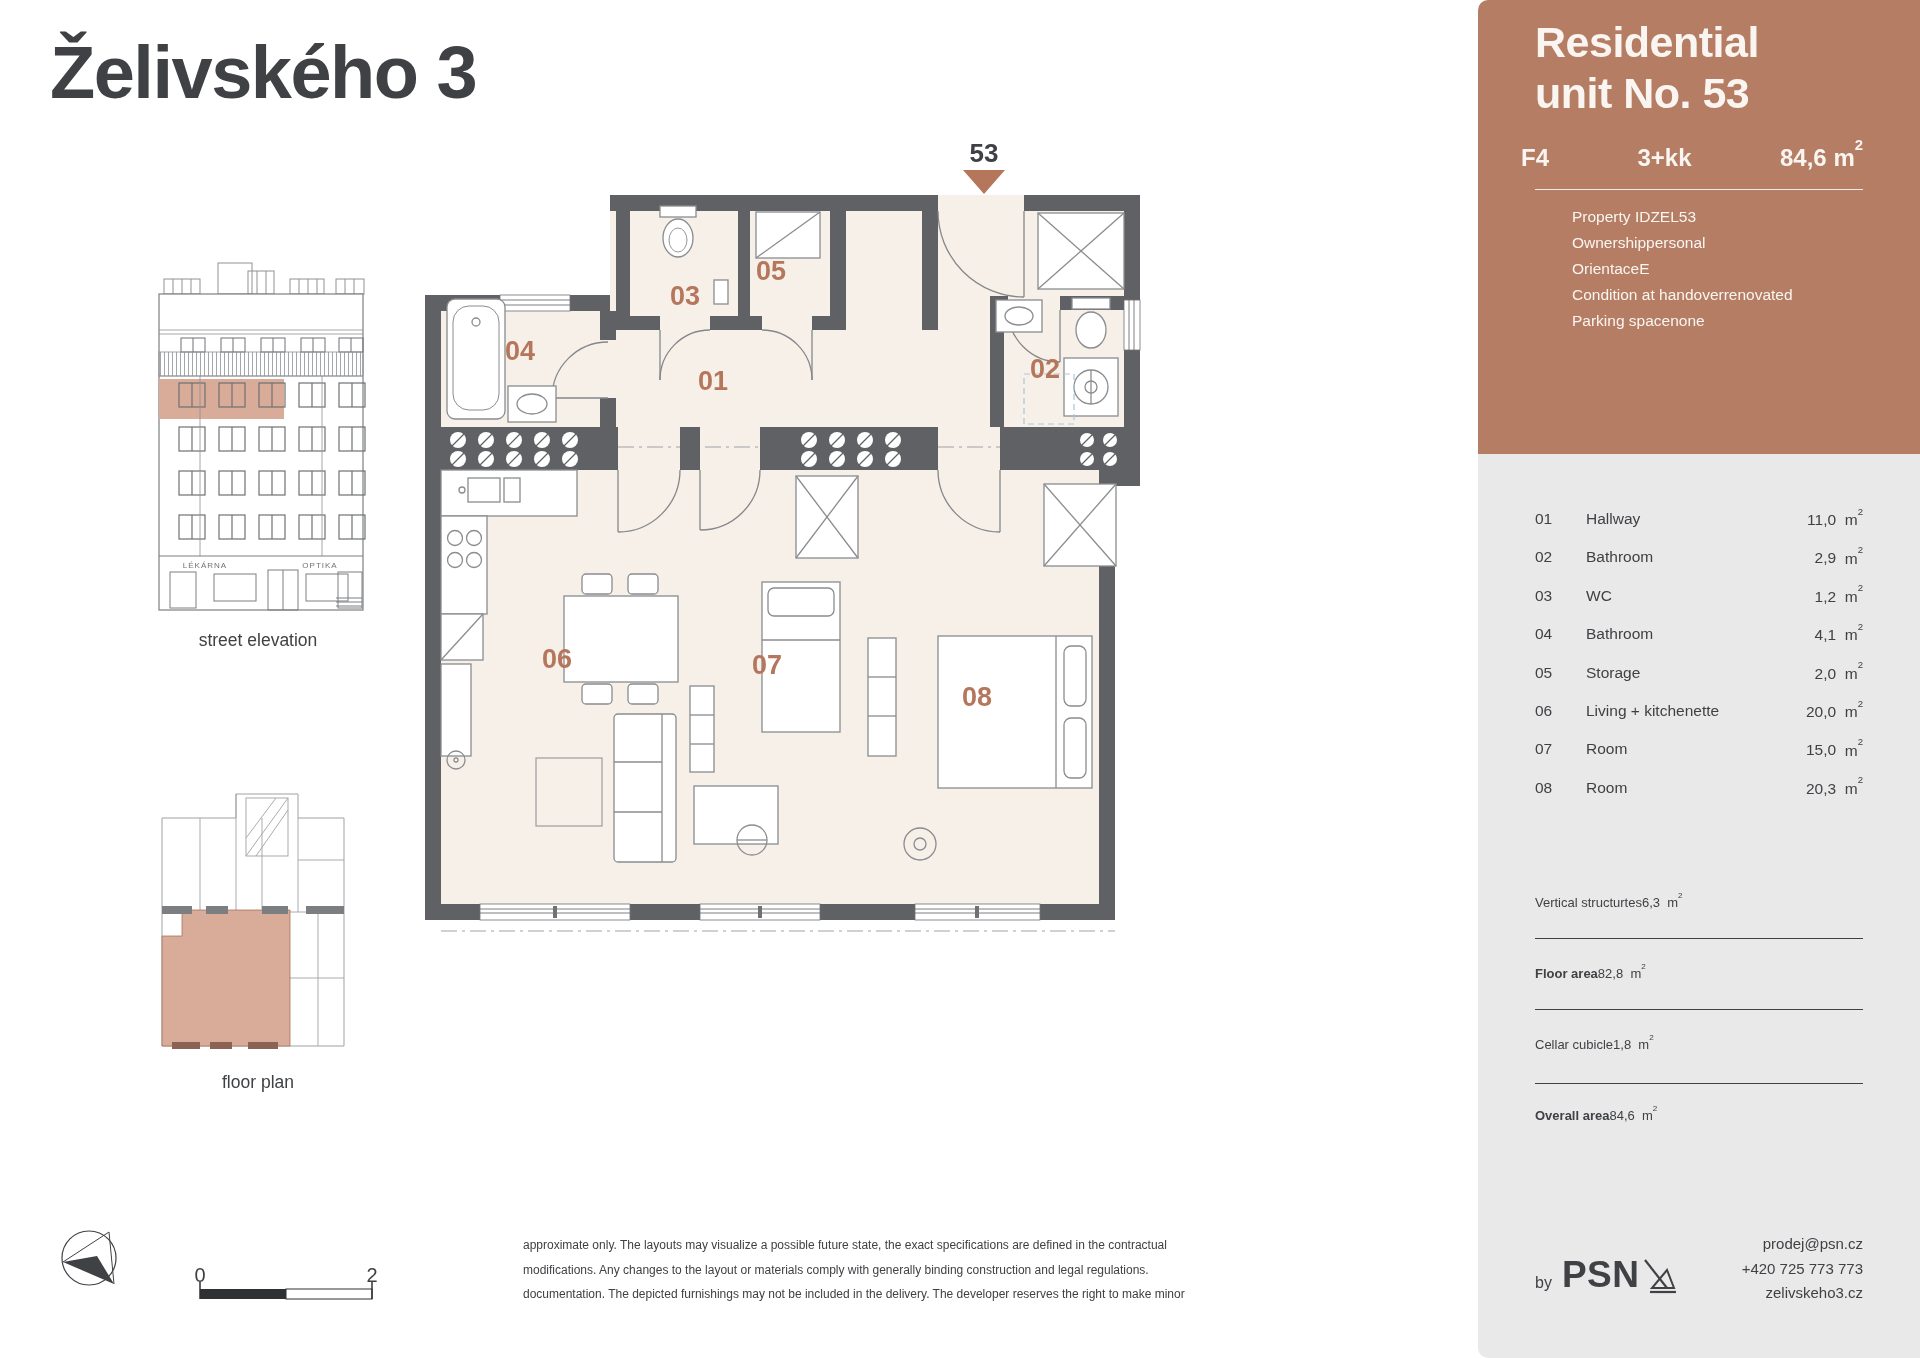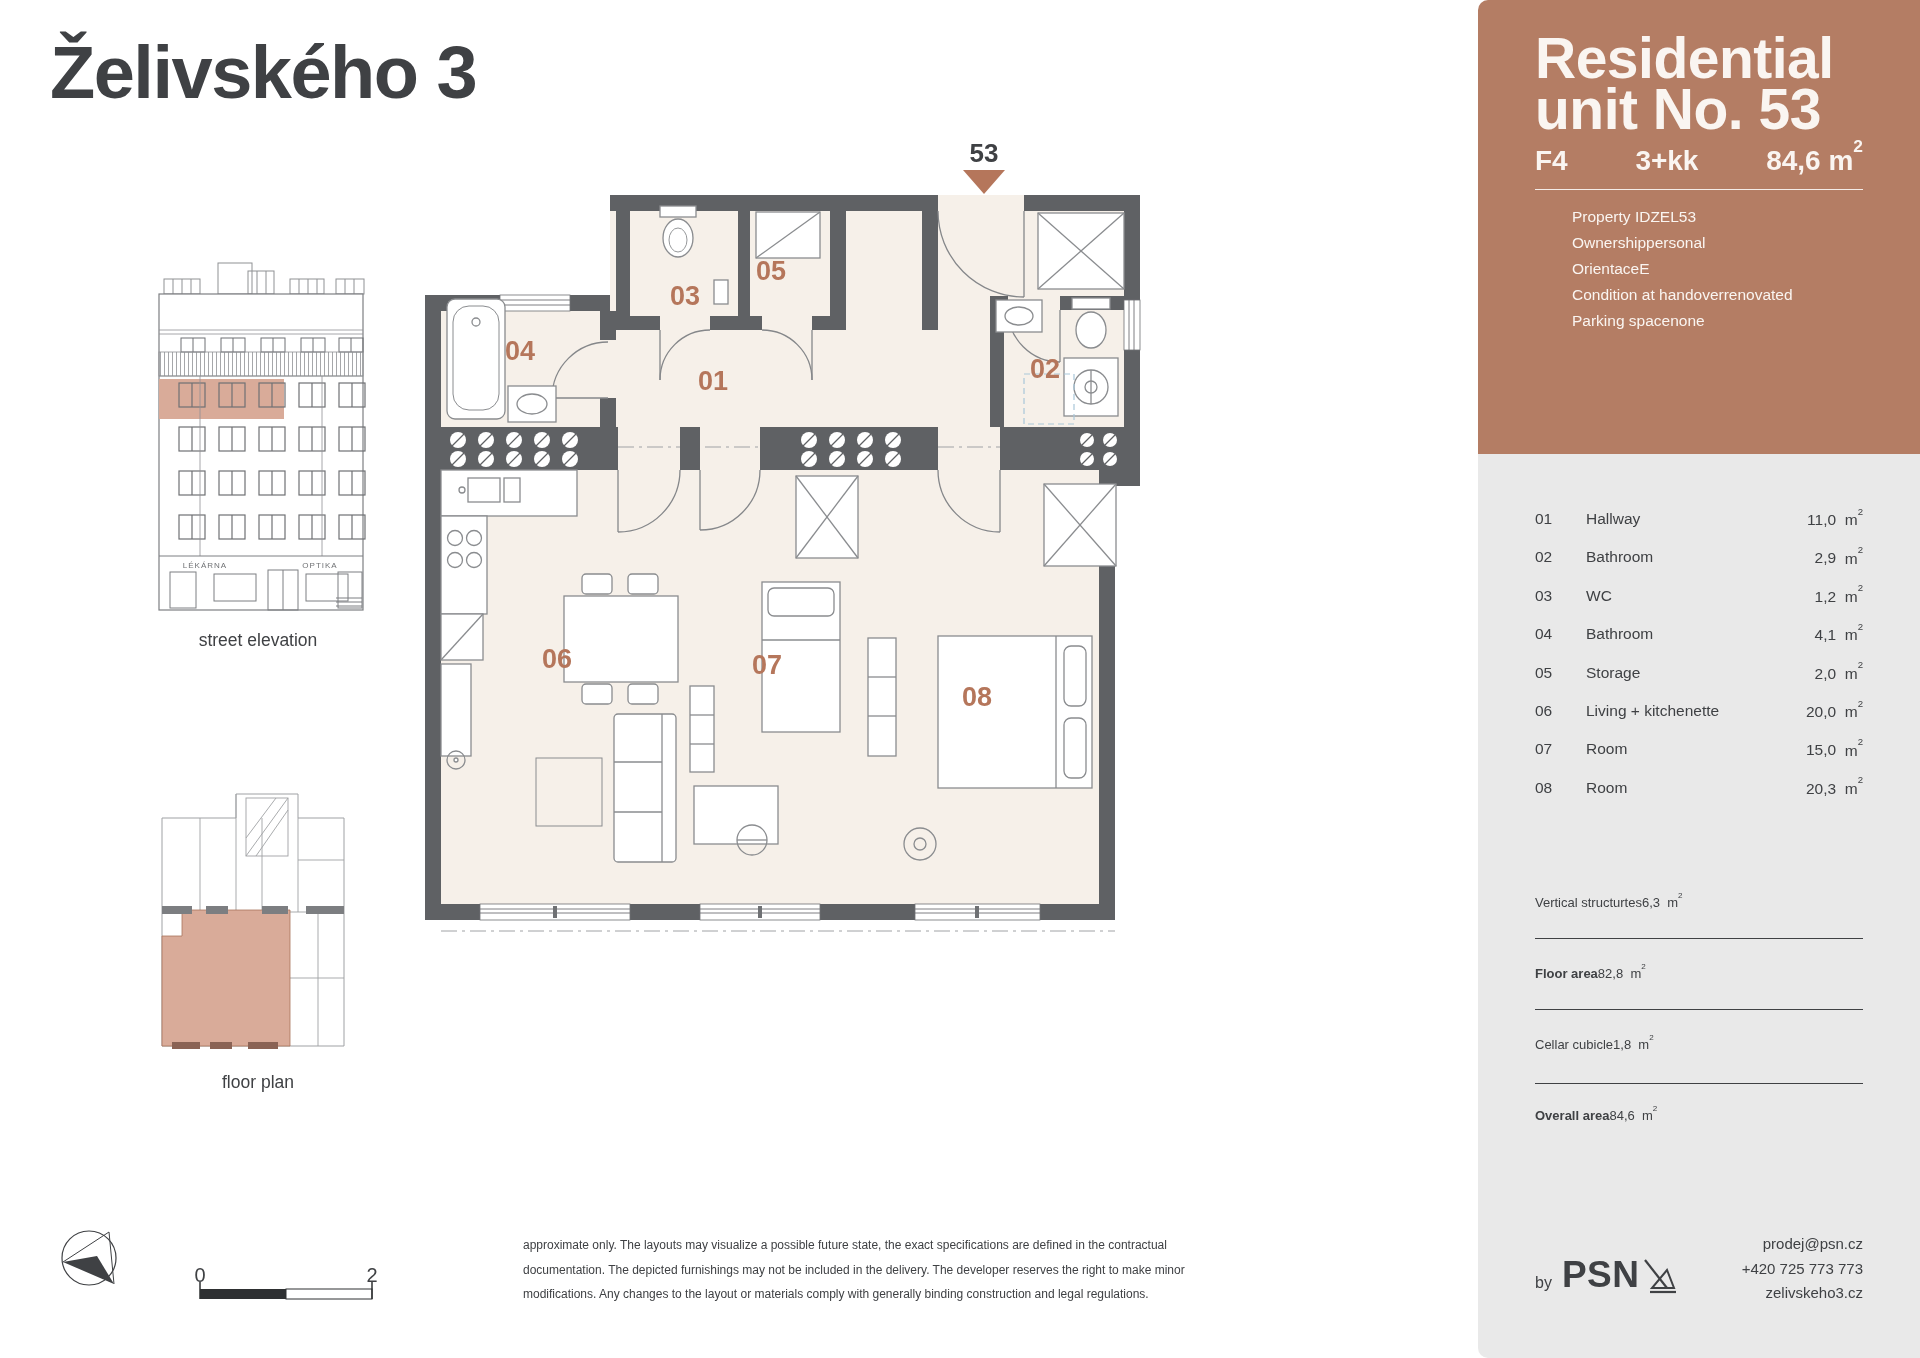--- a/index.html
+++ b/index.html
@@ -17,25 +17,25 @@
   svg text { font-family:"Liberation Sans", sans-serif; }
 
   
   .note { position:absolute; left:523px; top:1233px; font-size:12px; line-height:24.6px;
           color:#3f4144; white-space:nowrap; }
 
   
   .sidebar { position:absolute; left:1478px; top:0; width:442px; height:1358px; }
   .sb-header { position:absolute; left:0; top:0; width:442px; height:454px;
                background:#b47d64; color:#faf5f1; border-top-left-radius:10px; }
-  .sb-title { position:absolute; left:57px; top:33px; right:40px;
-              font-size:57px; line-height:51px; font-weight:600; letter-spacing:-0.5px; }
-  .spec-row { position:absolute; left:57px; right:57px; top:144px; display:flex;
+  .sb-title { position:absolute; left:57px; top:17px; right:40px;
+              font-size:43px; line-height:51px; font-weight:600; letter-spacing:-0.5px; }
+  .spec-row { position:absolute; left:43px; right:57px; top:144px; display:flex;
               justify-content:space-between; align-items:baseline;
-              font-size:28px; font-weight:700; }
+              font-size:24px; font-weight:700; }
   .sb-divider { position:absolute; left:57px; right:57px; top:189px; height:1px;
                 background:rgba(255,255,255,0.85); }
   .details { position:absolute; left:57px; right:57px; top:208px; font-size:15.5px; }
   .detail-row { display:flex; justify-content:flex-start; height:26px; align-items:flex-start;margin-left:37px; }
 
   .sb-body { position:absolute; left:0; top:454px; width:442px; height:904px;
              background:#e9e9e9; color:#3f4144; border-bottom-left-radius:10px; }
   .rooms { position:absolute; left:57px; right:57px; top:56px; font-size:15.5px; }
   .room-row { display:flex; height:38.4px; align-items:flex-start; }
   .room-no { width:51px; }
@@ -446,22 +446,22 @@
       <text x="698" y="390">01</text>
       <text x="1030" y="378">02</text>
       <text x="542" y="668">06</text>
       <text x="752" y="674">07</text>
       <text x="962" y="706">08</text>
     </g>
   </svg>
 
   <div class="note">
     <div>approximate only. The layouts may visualize a possible future state, the exact specifications are defined in the contractual</div>
+    <div>modifications. Any changes to the layout or materials comply with generally binding construction and legal regulations.</div>
     <div>documentation. The depicted furnishings may not be included in the delivery. The developer reserves the right to make minor</div>
-    <div>modifications. Any changes to the layout or materials comply with generally binding construction and legal regulations.</div>
   </div>
 
   <aside class="sidebar">
     <div class="sb-header">
       <div class="sb-title">
         <div>Residential</div>
         <div>unit No. 53</div>
       </div>
       <div class="spec-row">
         <span>F4</span>

